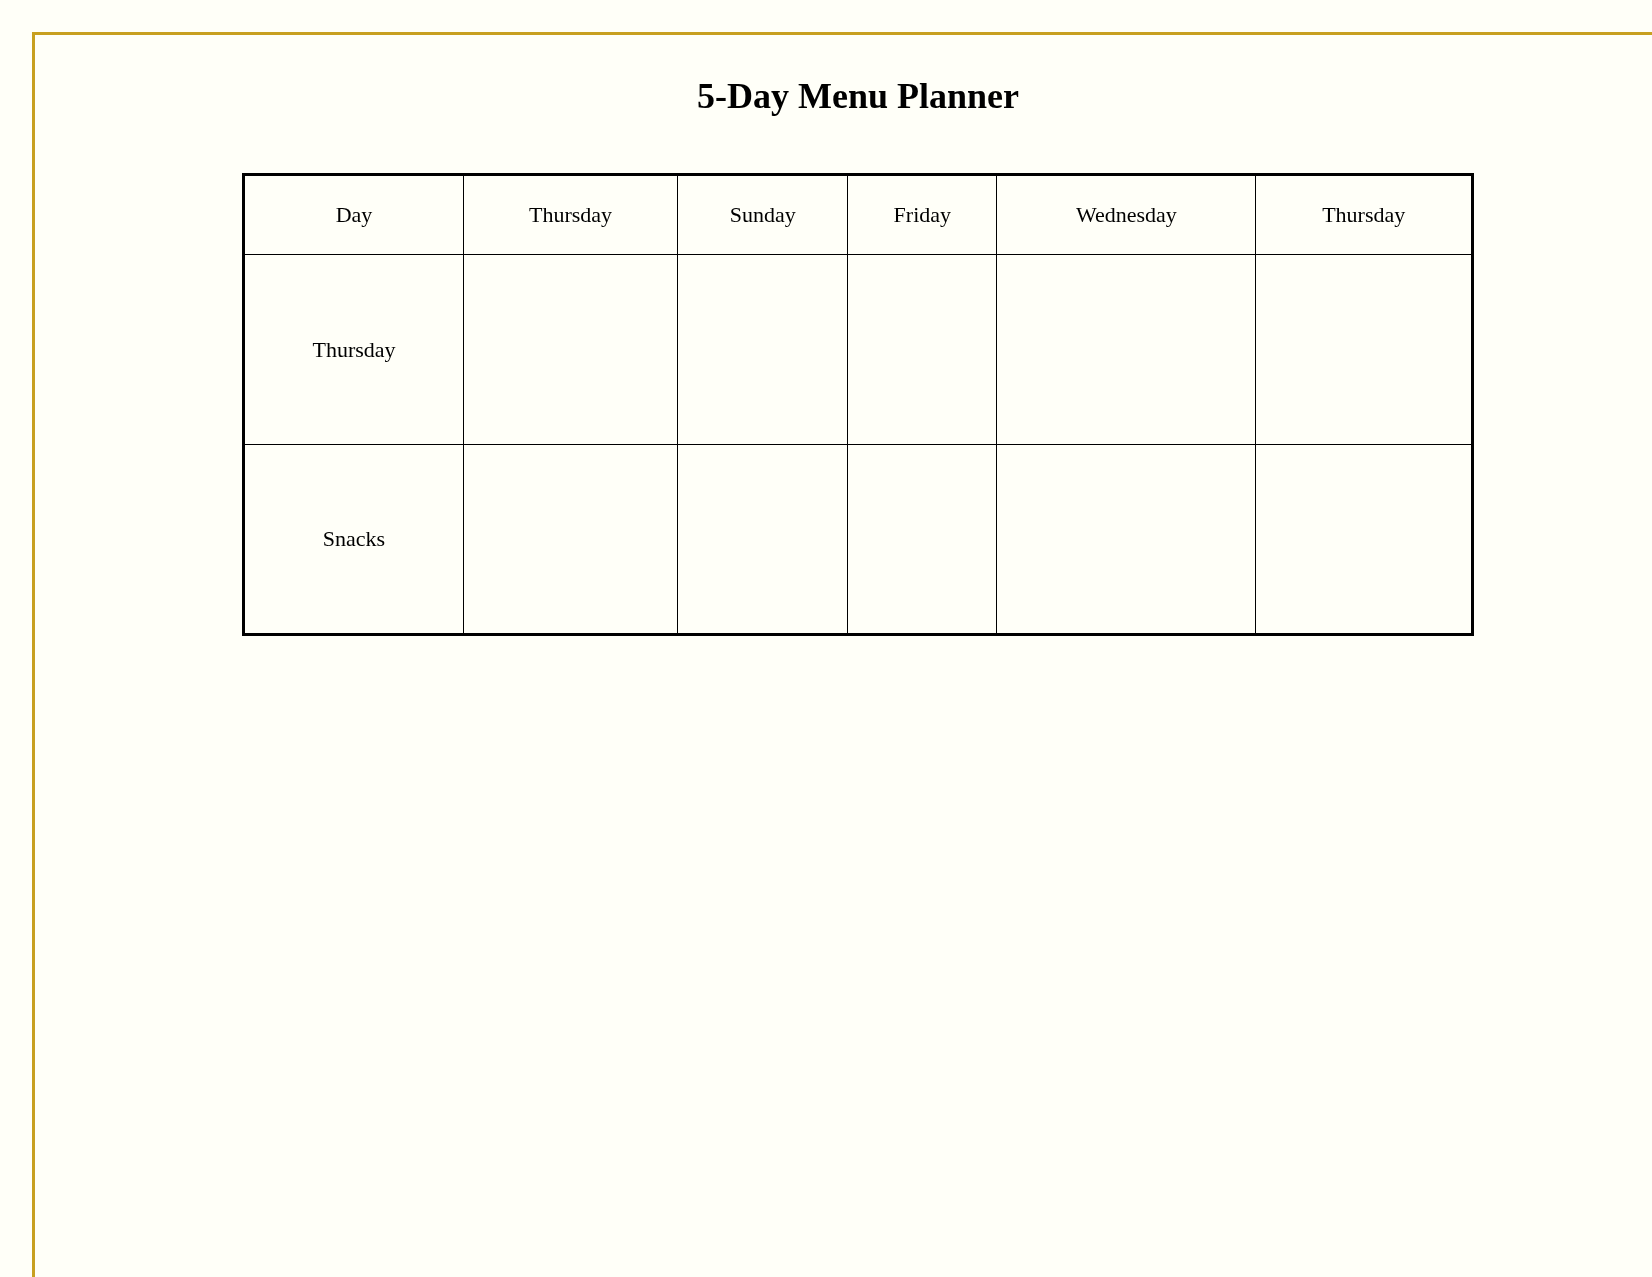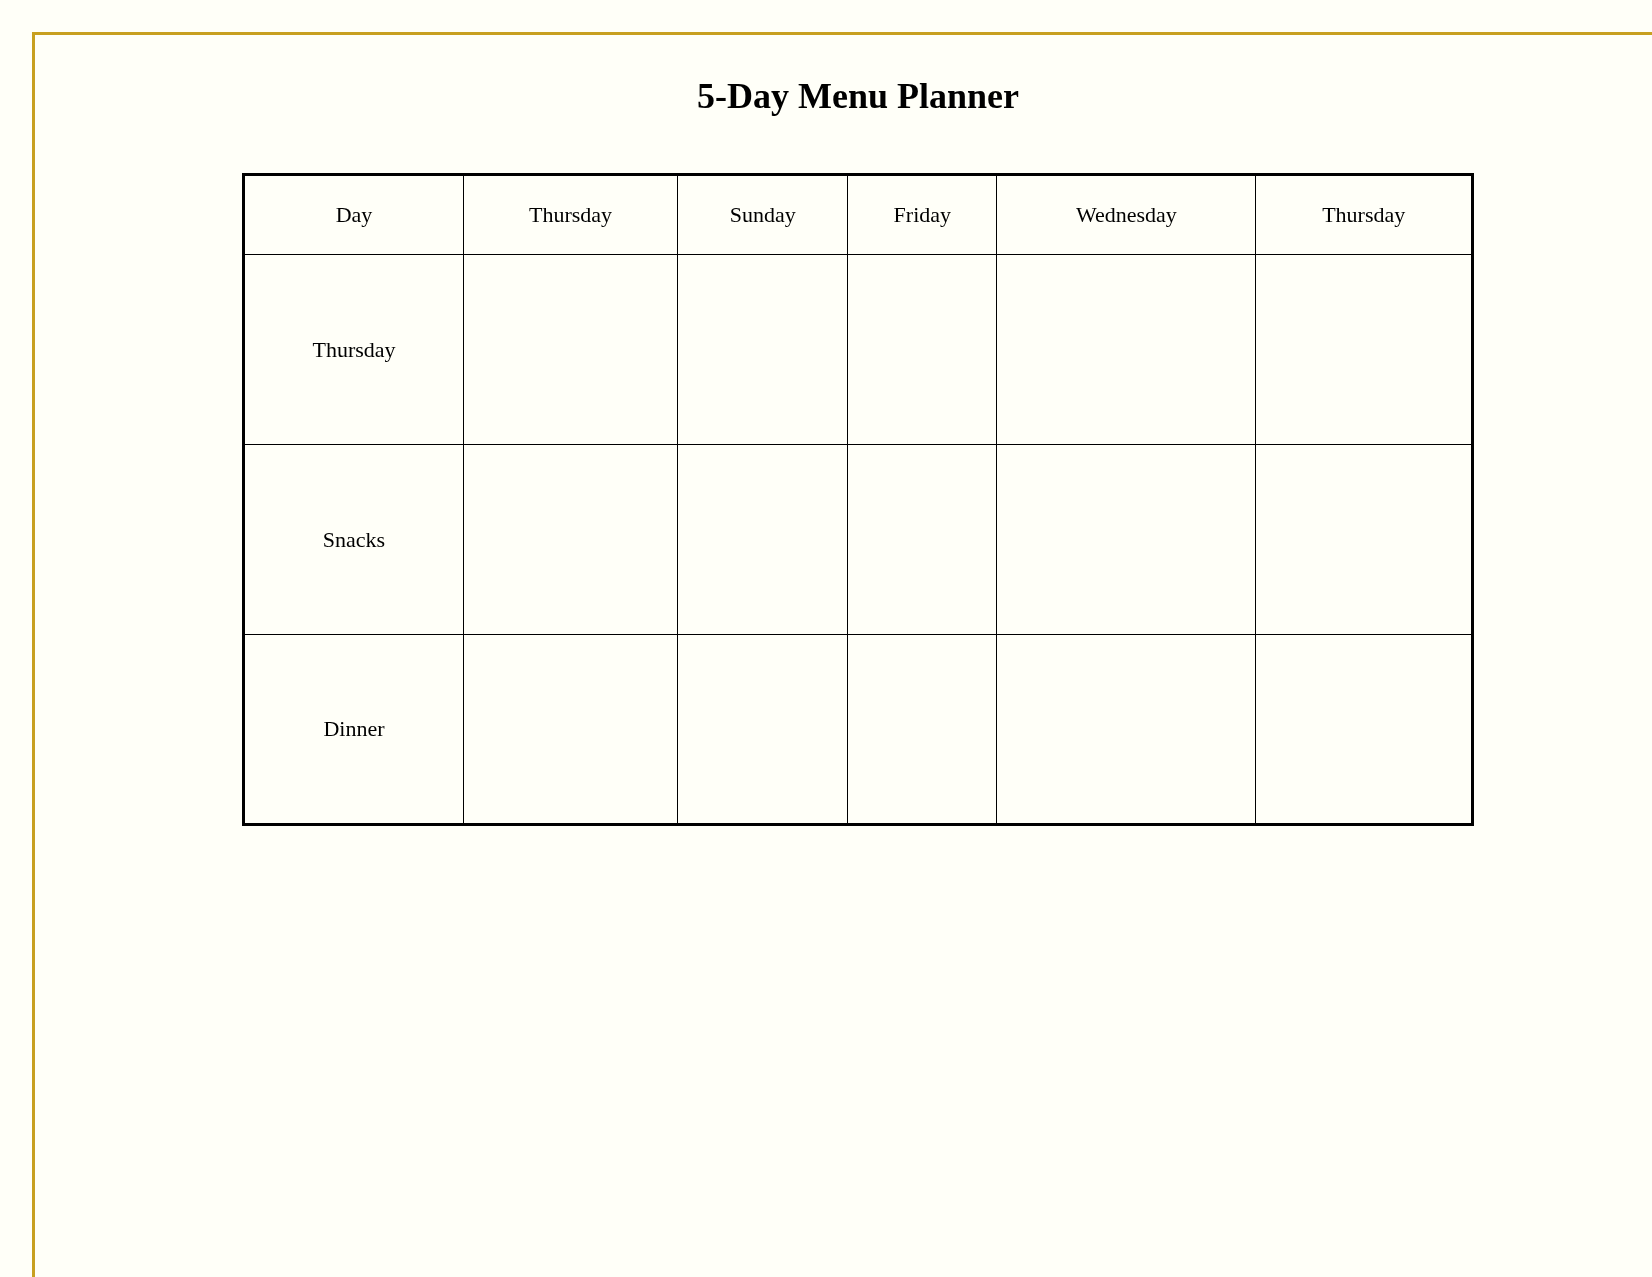--- a/index.html
+++ b/index.html
@@ -92,22 +92,14 @@
         <td></td>
       </tr>
       <tr>
         <td>Snacks</td>
         <td></td>
         <td></td>
         <td></td>
         <td></td>
         <td></td>
       </tr>
-      <tr>
-        <td>Dinner</td>
-        <td></td>
-        <td></td>
-        <td></td>
-        <td></td>
-        <td></td>
-      </tr>
     </tbody>
 </table>
 
 </body></html>

